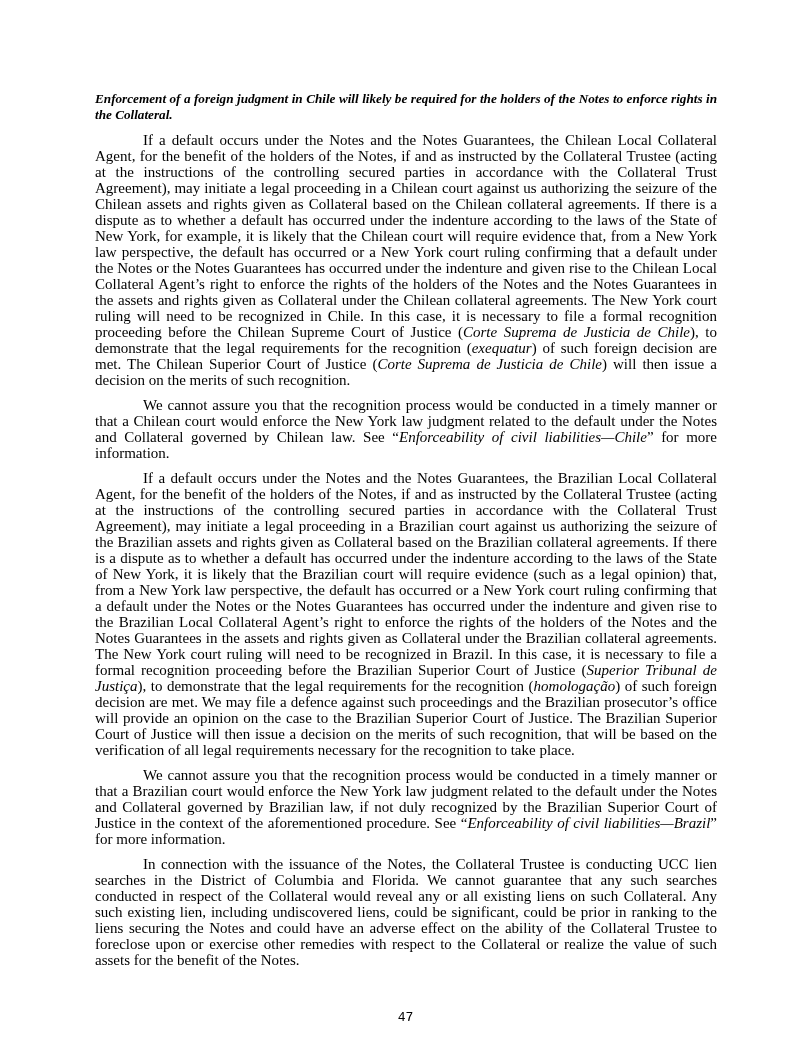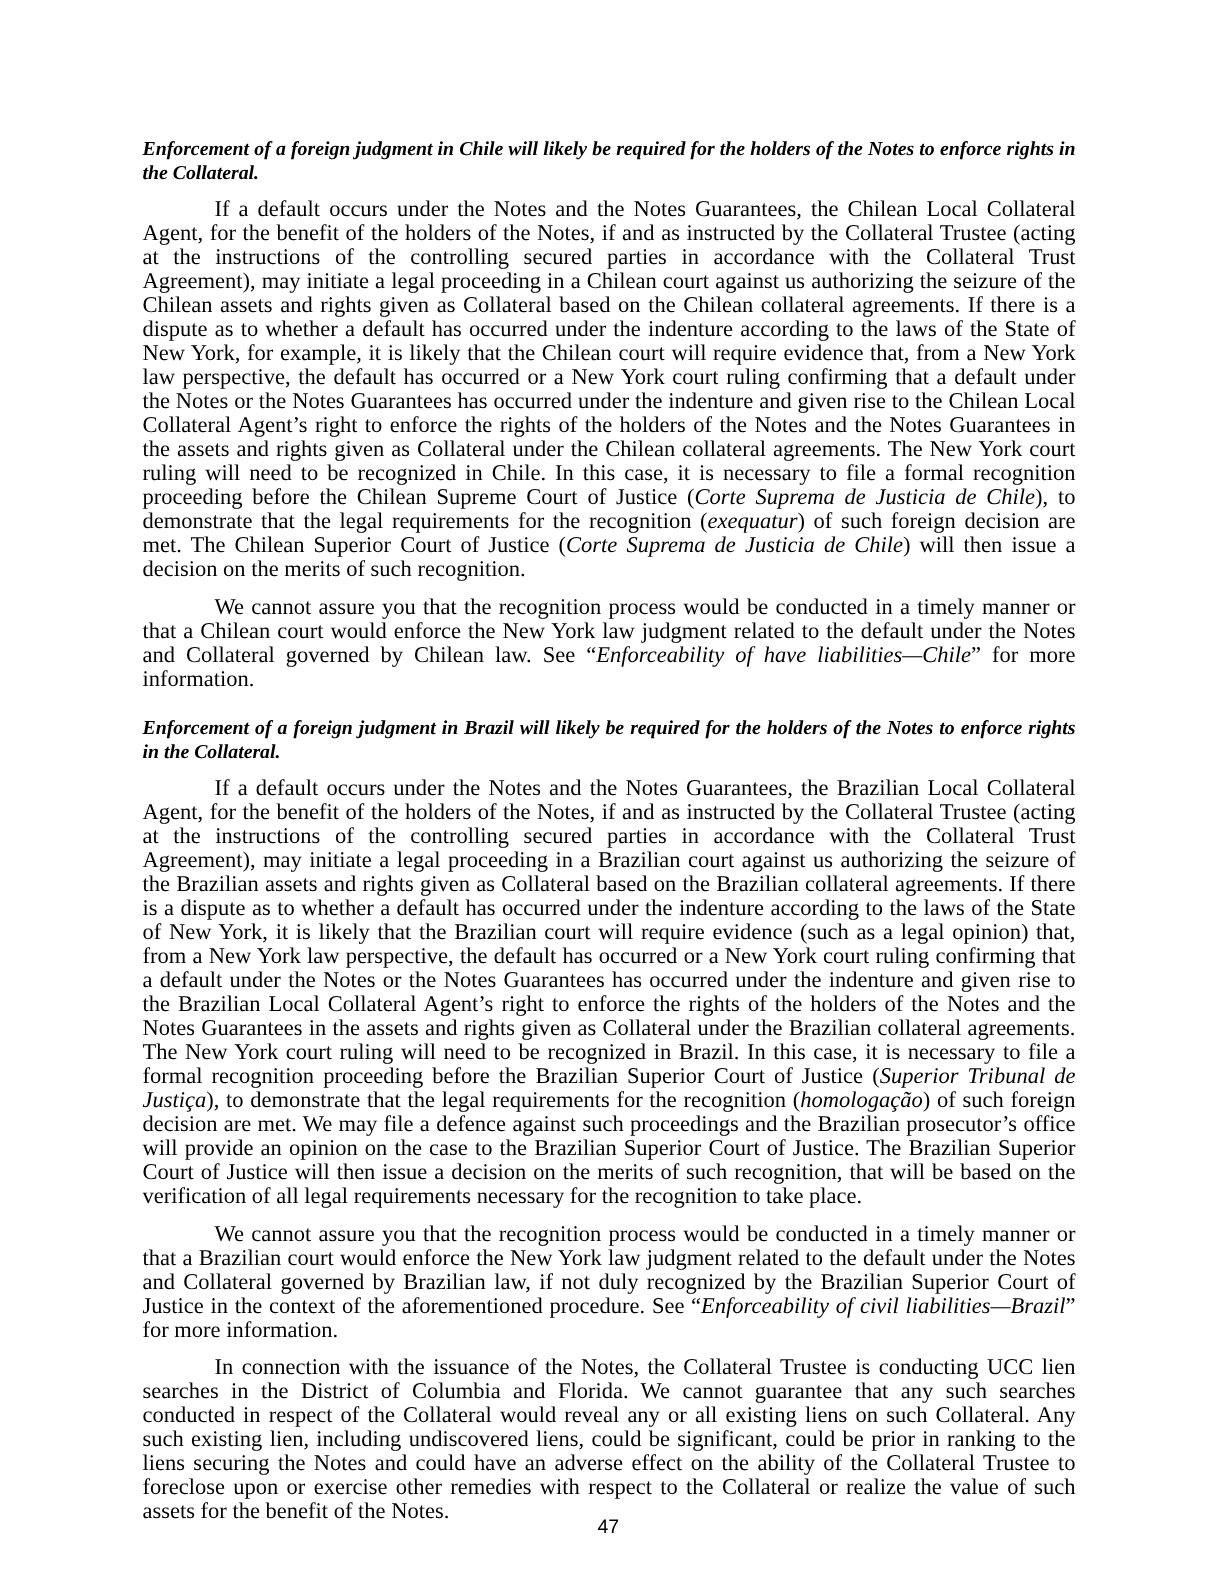--- a/index.html
+++ b/index.html
@@ -37,34 +37,33 @@
     margin-bottom: 9px;
   }
   .it { font-style: italic; }
   .page-number {
     position: absolute;
     left: 0;
     right: 0;
     top: 1010px;
     text-align: center;
     font-size: 13px;
-    font-family: Liberation Sans, sans-serif;
+    font-family: Liberation Mono, monospace;
   }
 </style>
 </head>
 <body>
 
 <div class="page">
   <div class="content">
 
     <div class="heading first">Enforcement of a foreign judgment in Chile will likely be required for the holders of the Notes to enforce rights in the Collateral.</div>
     <p class="body-para"><span>If a default occurs under the Notes and the Notes Guarantees, the Chilean Local Collateral Agent, for the benefit of the holders of the Notes, if and as instructed by the Collateral Trustee (acting at the instructions of the controlling secured parties in accordance with the Collateral Trust Agreement), may initiate a legal proceeding in a Chilean court against us authorizing the seizure of the Chilean assets and rights given as Collateral based on the Chilean collateral agreements. If there is a dispute as to whether a default has occurred under the indenture according to the laws of the State of New York, for example, it is likely that the Chilean court will require evidence that, from a New York law perspective, the default has occurred or a New York court ruling confirming that a default under the Notes or the Notes Guarantees has occurred under the indenture and given rise to the Chilean Local Collateral Agent’s right to enforce the rights of the holders of the Notes and the Notes Guarantees in the assets and rights given as Collateral under the Chilean collateral agreements. The New York court ruling will need to be recognized in Chile. In this case, it is necessary to file a formal recognition proceeding before the Chilean Supreme Court of Justice (</span><span class="it">Corte Suprema de Justicia de Chile</span><span>), to demonstrate that the legal requirements for the recognition (</span><span class="it">exequatur</span><span>) of such foreign decision are met. The Chilean Superior Court of Justice (</span><span class="it">Corte Suprema de Justicia de Chile</span><span>) will then issue a decision on the merits of such recognition.</span></p>
-    <p class="body-para"><span>We cannot assure you that the recognition process would be conducted in a timely manner or that a Chilean court would enforce the New York law judgment related to the default under the Notes and Collateral governed by Chilean law. See “</span><span class="it">Enforceability of have liabilities—Chile</span><span>” for more information.</span></p>
+    <p class="body-para"><span>We cannot assure you that the recognition process would be conducted in a timely manner or that a Chilean court would enforce the New York law judgment related to the default under the Notes and Collateral governed by Chilean law. See “</span><span class="it">Enforceability of civil liabilities—Chile</span><span>” for more information.</span></p>
 
-    <div class="heading">Enforcement of a foreign judgment in Brazil will likely be required for the holders of the Notes to enforce rights in the Collateral.</div>
     <p class="body-para"><span>If a default occurs under the Notes and the Notes Guarantees, the Brazilian Local Collateral Agent, for the benefit of the holders of the Notes, if and as instructed by the Collateral Trustee (acting at the instructions of the controlling secured parties in accordance with the Collateral Trust Agreement), may initiate a legal proceeding in a Brazilian court against us authorizing the seizure of the Brazilian assets and rights given as Collateral based on the Brazilian collateral agreements. If there is a dispute as to whether a default has occurred under the indenture according to the laws of the State of New York, it is likely that the Brazilian court will require evidence (such as a legal opinion) that, from a New York law perspective, the default has occurred or a New York court ruling confirming that a default under the Notes or the Notes Guarantees has occurred under the indenture and given rise to the Brazilian Local Collateral Agent’s right to enforce the rights of the holders of the Notes and the Notes Guarantees in the assets and rights given as Collateral under the Brazilian collateral agreements. The New York court ruling will need to be recognized in Brazil. In this case, it is necessary to file a formal recognition proceeding before the Brazilian Superior Court of Justice (</span><span class="it">Superior Tribunal de Justiça</span><span>), to demonstrate that the legal requirements for the recognition (</span><span class="it">homologação</span><span>) of such foreign decision are met. We may file a defence against such proceedings and the Brazilian prosecutor’s office will provide an opinion on the case to the Brazilian Superior Court of Justice. The Brazilian Superior Court of Justice will then issue a decision on the merits of such recognition, that will be based on the verification of all legal requirements necessary for the recognition to take place.</span></p>
     <p class="body-para"><span>We cannot assure you that the recognition process would be conducted in a timely manner or that a Brazilian court would enforce the New York law judgment related to the default under the Notes and Collateral governed by Brazilian law, if not duly recognized by the Brazilian Superior Court of Justice in the context of the aforementioned procedure. See “</span><span class="it">Enforceability of civil liabilities—Brazil</span><span>” for more information.</span></p>
 
     <p class="body-para"><span>In connection with the issuance of the Notes, the Collateral Trustee is conducting UCC lien searches in the District of Columbia and Florida. We cannot guarantee that any such searches conducted in respect of the Collateral would reveal any or all existing liens on such Collateral. Any such existing lien, including undiscovered liens, could be significant, could be prior in ranking to the liens securing the Notes and could have an adverse effect on the ability of the Collateral Trustee to foreclose upon or exercise other remedies with respect to the Collateral or realize the value of such assets for the benefit of the Notes.</span></p>
 
   </div>
 
   <div class="page-number">47</div>
 </div>
 

